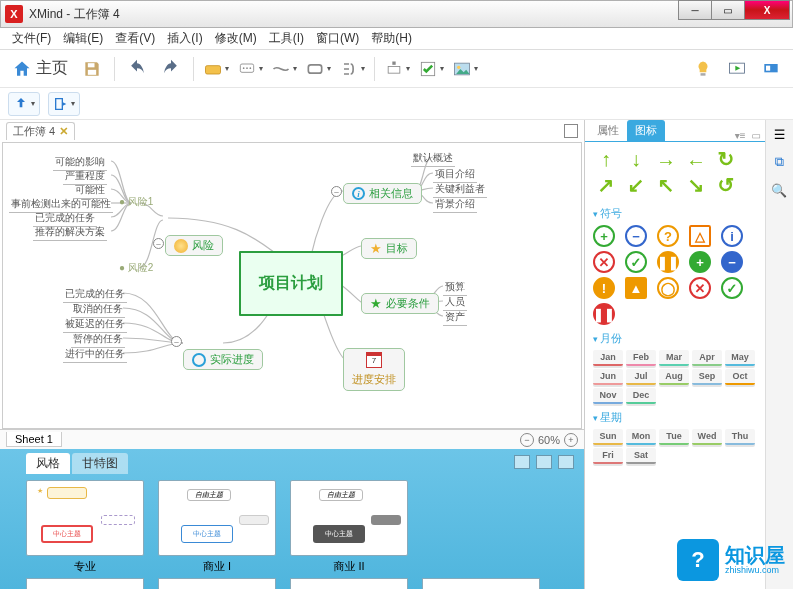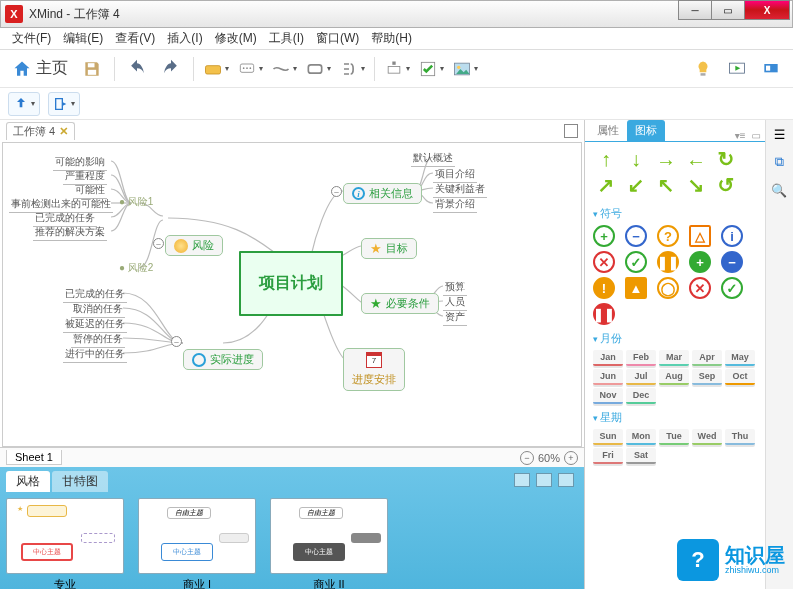--- a/index.html
+++ b/index.html
@@ -58,21 +58,21 @@
 .ico-clock { width:14px; height:14px; border:2px solid #2aa0d8; border-radius:50%; position:relative; display:inline-block; }
 .ico-cal   { width:16px; height:16px; background:#fff; border:1px solid #c33; border-top:4px solid #c33; font-size:8px; line-height:10px; text-align:center; color:#333; display:inline-block; }
 .ico-info  { width:13px; height:13px; border:2px solid #2aa0d8; border-radius:50%; color:#2aa0d8; font-size:9px; line-height:11px; text-align:center; font-family:serif; font-style:italic; font-weight:bold; display:inline-block; }
 
 
 .sheet-ft { height:20px; display:flex; align-items:center; font-size:11px; padding:0 6px; border-top:1px solid #ccc; background:#fafafa; }
 .sheet-ft .zoom { margin-left:auto; display:flex; align-items:center; gap:4px; color:#666; }
 .zbtn { width:14px; height:14px; border:1px solid #888; border-radius:50%; font-size:9px; line-height:12px; text-align:center; }
 
 
-.band { height:122px; background:linear-gradient(#6cc5e8,#4fb5dd); padding:4px 6px 6px; position:relative; }
+.band { height:140px; background:linear-gradient(#6cc5e8,#4fb5dd); padding:4px 26px 6px; position:relative; }
 .band-tabs { display:flex; gap:2px; font-size:12px; }
 .band-tab { background:#fff; padding:2px 10px; border-radius:3px 3px 0 0; color:#333; }
 .band-tab.off { background:rgba(255,255,255,.45); }
 .band-tools { position:absolute; right:10px; top:6px; display:flex; gap:6px; }
 .band-tools div { width:16px; height:14px; border:1px solid #6a98ae; background:rgba(255,255,255,.6); }
 .thumbs { display:flex; gap:14px; margin-top:6px; overflow:hidden; }
 .thumb { width:118px; }
 .thumb .tbox { height:76px; background:#fff; border:1px solid #8ab; border-radius:2px; position:relative; overflow:hidden; }
 .thumb .tlbl { text-align:center; font-size:11px; color:#000; margin-top:3px; }
 .thumbs2 { display:flex; gap:14px; margin-top:4px; }

